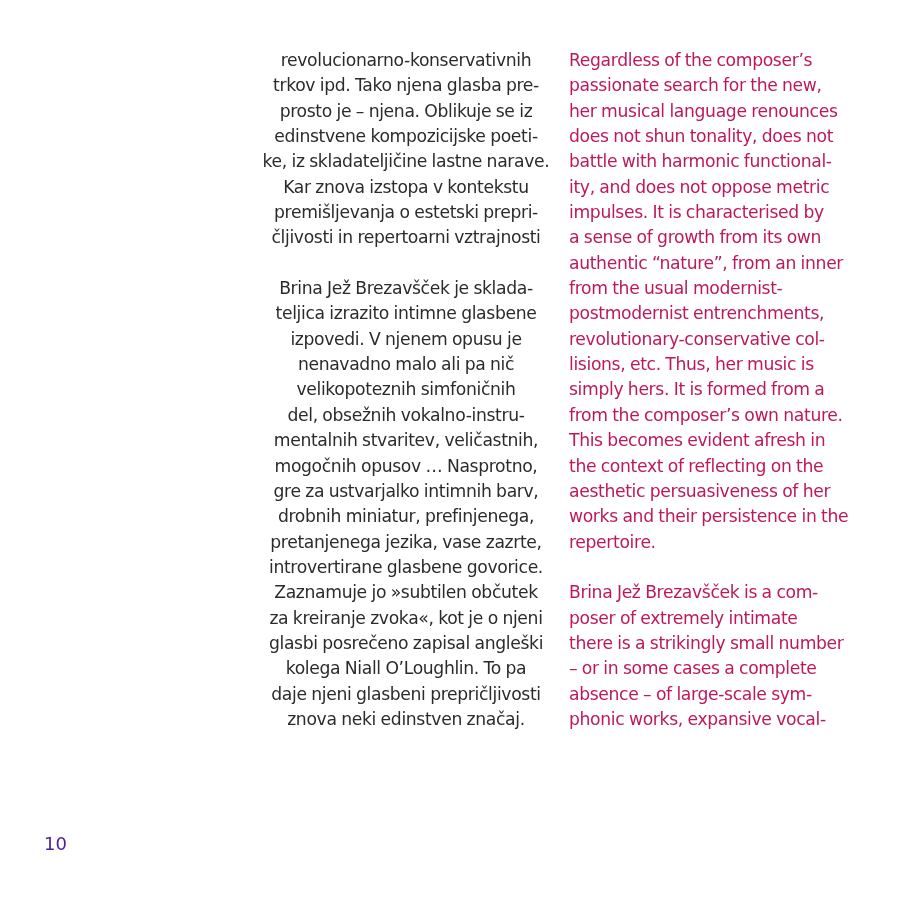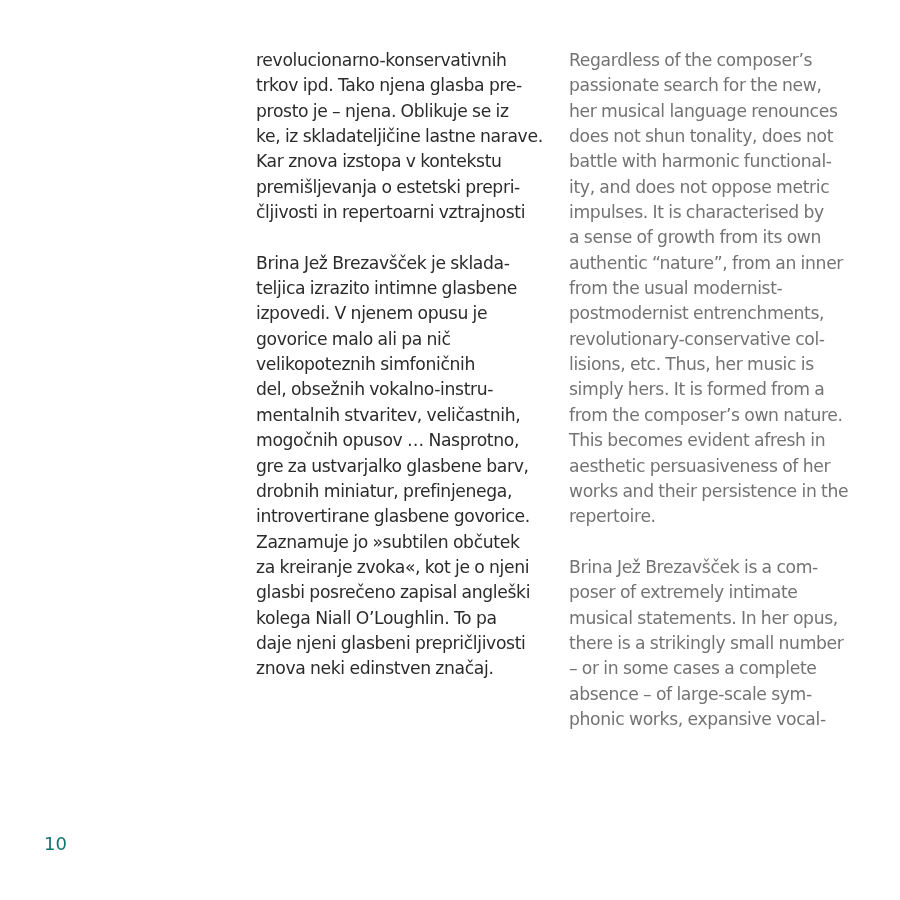--- a/index.html
+++ b/index.html
@@ -53,79 +53,81 @@
       font-family: "DejaVu Sans", sans-serif;
       font-size: 18px;
       color: #2b2b2b;
     }
   </style>
 </head>
 <body>
 
 <div class="page" style="background: rgb(255, 255, 255);">
 
-  <div class="column col-sl" style="color: rgb(43, 43, 43);">
+  <div class="column col-sl" style="color: rgb(43, 43, 43); text-align: center;">
     <p class="para">
         <span class="line">revolucionarno-konservativnih</span>
         <span class="line">trkov ipd. Tako njena glasba pre-</span>
         <span class="line">prosto je – njena. Oblikuje se iz</span>
+        <span class="line">edinstvene kompozicijske poeti-</span>
         <span class="line">ke, iz skladateljičine lastne narave.</span>
         <span class="line">Kar znova izstopa v kontekstu</span>
         <span class="line">premišljevanja o estetski prepri-</span>
         <span class="line">čljivosti in repertoarni vztrajnosti</span>
       </p>
     <p class="para">
         <span class="line">Brina Jež Brezavšček je sklada-</span>
         <span class="line">teljica izrazito intimne glasbene</span>
         <span class="line">izpovedi. V njenem opusu je</span>
-        <span class="line">govorice malo ali pa nič</span>
+        <span class="line">nenavadno malo ali pa nič</span>
         <span class="line">velikopoteznih simfoničnih</span>
         <span class="line">del, obsežnih vokalno-instru-</span>
         <span class="line">mentalnih stvaritev, veličastnih,</span>
         <span class="line">mogočnih opusov … Nasprotno,</span>
-        <span class="line">gre za ustvarjalko glasbene barv,</span>
+        <span class="line">gre za ustvarjalko intimnih barv,</span>
         <span class="line">drobnih miniatur, prefinjenega,</span>
+        <span class="line">pretanjenega jezika, vase zazrte,</span>
         <span class="line">introvertirane glasbene govorice.</span>
         <span class="line">Zaznamuje jo »subtilen občutek</span>
         <span class="line">za kreiranje zvoka«, kot je o njeni</span>
         <span class="line">glasbi posrečeno zapisal angleški</span>
         <span class="line">kolega Niall O’Loughlin. To pa</span>
         <span class="line">daje njeni glasbeni prepričljivosti</span>
         <span class="line">znova neki edinstven značaj.</span>
       </p>
   </div>
 
-  <div class="column col-en" style="color: #737373;">
+  <div class="column col-en" style="color: #be185d;">
     <p class="para">
         <span class="line">Regardless of the composer’s</span>
         <span class="line">passionate search for the new,</span>
         <span class="line">her musical language renounces</span>
         <span class="line">does not shun tonality, does not</span>
         <span class="line">battle with harmonic functional-</span>
         <span class="line">ity, and does not oppose metric</span>
         <span class="line">impulses. It is characterised by</span>
         <span class="line">a sense of growth from its own</span>
         <span class="line">authentic “nature”, from an inner</span>
         <span class="line">from the usual modernist-</span>
         <span class="line">postmodernist entrenchments,</span>
         <span class="line">revolutionary-conservative col-</span>
         <span class="line">lisions, etc. Thus, her music is</span>
         <span class="line">simply hers. It is formed from a</span>
         <span class="line">from the composer’s own nature.</span>
         <span class="line">This becomes evident afresh in</span>
+        <span class="line">the context of reflecting on the</span>
         <span class="line">aesthetic persuasiveness of her</span>
         <span class="line">works and their persistence in the</span>
         <span class="line">repertoire.</span>
       </p>
     <p class="para">
         <span class="line">Brina Jež Brezavšček is a com-</span>
         <span class="line">poser of extremely intimate</span>
-        <span class="line">musical statements. In her opus,</span>
         <span class="line">there is a strikingly small number</span>
         <span class="line">– or in some cases a complete</span>
         <span class="line">absence – of large-scale sym-</span>
         <span class="line">phonic works, expansive vocal-</span>
       </p>
   </div>
 
-  <div class="page-number" style="color: #0f766e;">10</div>
+  <div class="page-number" style="color: #4c1d95;">10</div>
 
 </div>
 
 </body></html>

